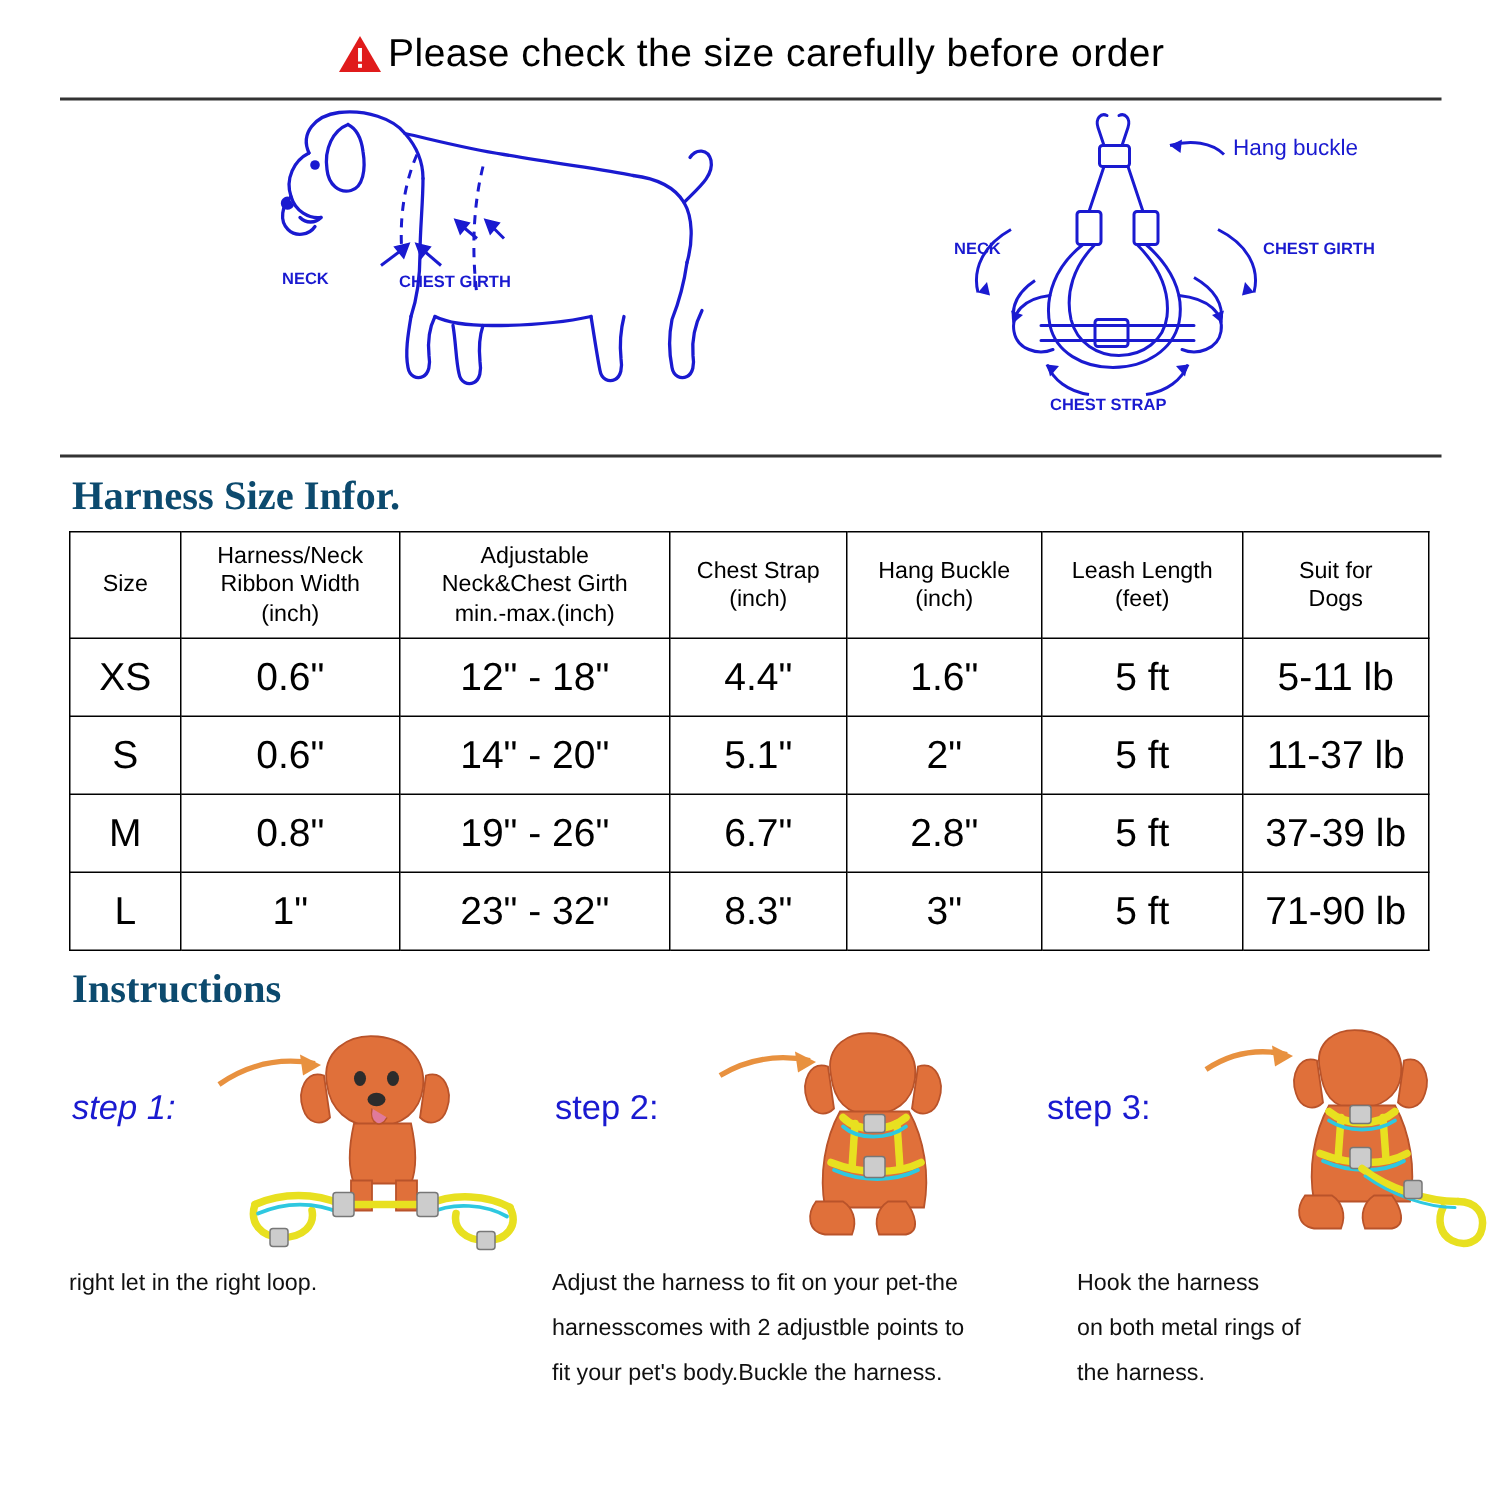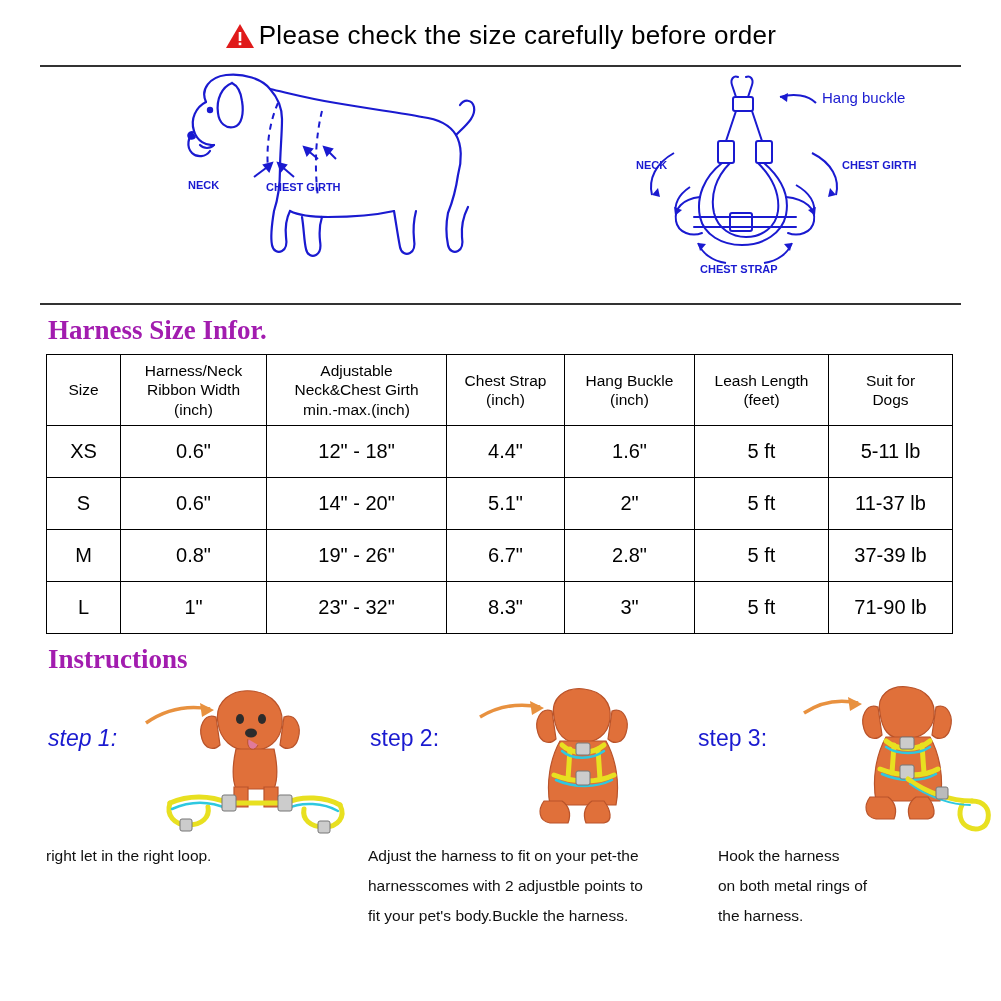--- a/index.html
+++ b/index.html
@@ -79,21 +79,21 @@
     width: 330px;
     height: 215px;
   }
   .illus-band svg { display: block; }
 
   
   .section-heading {
     font-family: "Liberation Serif", serif;
     font-weight: bold;
     font-size: 27px;
-    color: #a21caf;
+    color: #0c4a6e;
     margin: 10px 0 8px 48px;
   }
 
   
   table.size-table {
     border-collapse: collapse;
     margin: 0 0 0 46px;
     width: 906px;
     table-layout: fixed;
   }
@@ -105,21 +105,21 @@
     font-weight: normal;
     color: #000000;
   }
   table.size-table thead td {
     font-size: 15.5px;
     line-height: 1.25;
     height: 62px;
     padding: 4px 3px;
   }
   table.size-table tbody td {
-    font-size: 20px;
+    font-size: 26px;
     height: 47px;
     padding: 2px 0;
   }
   .col-size { width: 74px; }
   .col-ribbon { width: 146px; }
   .col-girth { width: 180px; }
   .col-strap { width: 118px; }
   .col-hang  { width: 130px; }
   .col-leash { width: 134px; }
   .col-suit  { width: 124px; }

